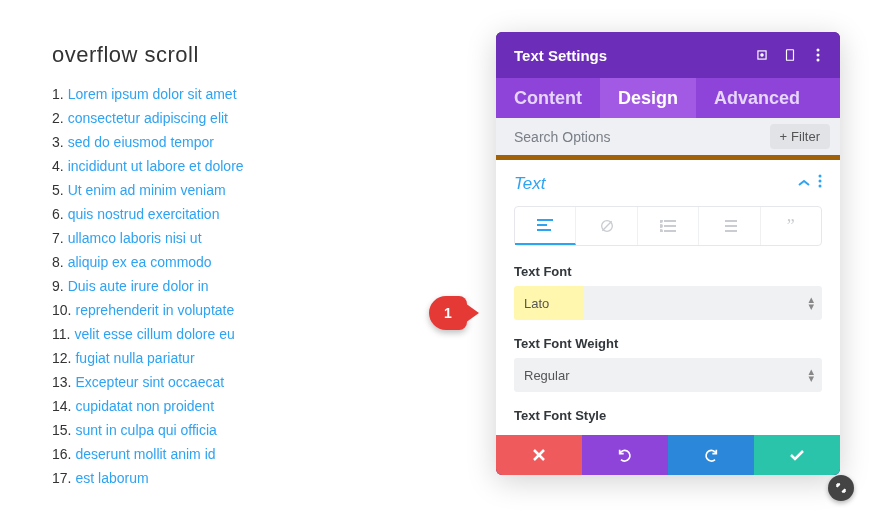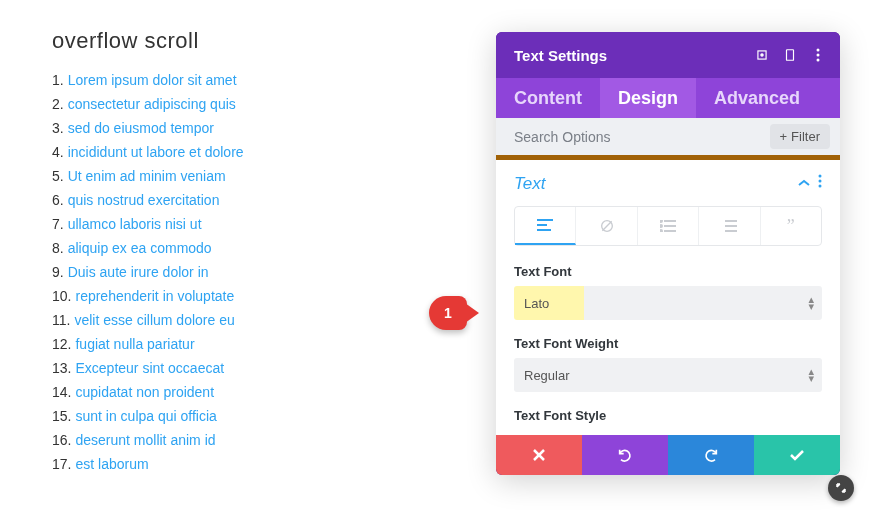--- a/index.html
+++ b/index.html
@@ -1,18 +1,18 @@
 <!DOCTYPE html>
 <html><head>
 <meta charset="utf-8">
 <style>
   * { box-sizing: border-box; margin: 0; padding: 0; }
   html, body { width: 880px; height: 531px; font-family: -apple-system, "Segoe UI", Helvetica, Arial, sans-serif; background: #fff; position: relative; overflow: hidden;}
   .page { display: flex; width: 100%; height: 100%; }
-  .left { padding: 28px 0 0 52px; width: 50%; }
+  .left { padding: 42px 0 0 52px; width: 50%; }
   .title { font-size: 22px; font-weight: 400; color: #333; margin-bottom: 14px; letter-spacing: .5px;}
   .list-item { display: flex; align-items: baseline; font-size: 14px; line-height: 24px; }
   .list-num { color: #333; width: auto; margin-right: 4px; }
   .list-link { color: #2ea3f2; text-decoration: none; cursor: pointer; }
 
   .panel { position: absolute; right: 40px; top: 32px; width: 344px; background: #4c1d95; border-radius: 6px; box-shadow: 0 6px 30px rgba(0,0,0,.18); overflow: hidden; }
   .panel-header { background: #6c2eb9; color: #fff; display: flex; align-items: center; padding: 0 8px 0 18px; height: 46px; }
   .panel-title { flex: 1; font-size: 15px; font-weight: 600; }
   .hdr-icon { width: 28px; height: 28px; display: flex; align-items: center; justify-content: center; color: #fff; cursor: pointer; }
   .tabs { background: #8e44d9; display: flex; height: 40px; }
@@ -51,21 +51,21 @@
 <div class="page">
   <div class="left">
     <h2 class="title">overflow scroll</h2>
     <div id="list">
         <div class="list-item">
           <span class="list-num">1.</span>
           <a class="list-link">Lorem ipsum dolor sit amet</a>
         </div>
         <div class="list-item">
           <span class="list-num">2.</span>
-          <a class="list-link">consectetur adipiscing quis</a>
+          <a class="list-link">consectetur adipiscing elit</a>
         </div>
         <div class="list-item">
           <span class="list-num">3.</span>
           <a class="list-link">sed do eiusmod tempor</a>
         </div>
         <div class="list-item">
           <span class="list-num">4.</span>
           <a class="list-link">incididunt ut labore et dolore</a>
         </div>
         <div class="list-item">

